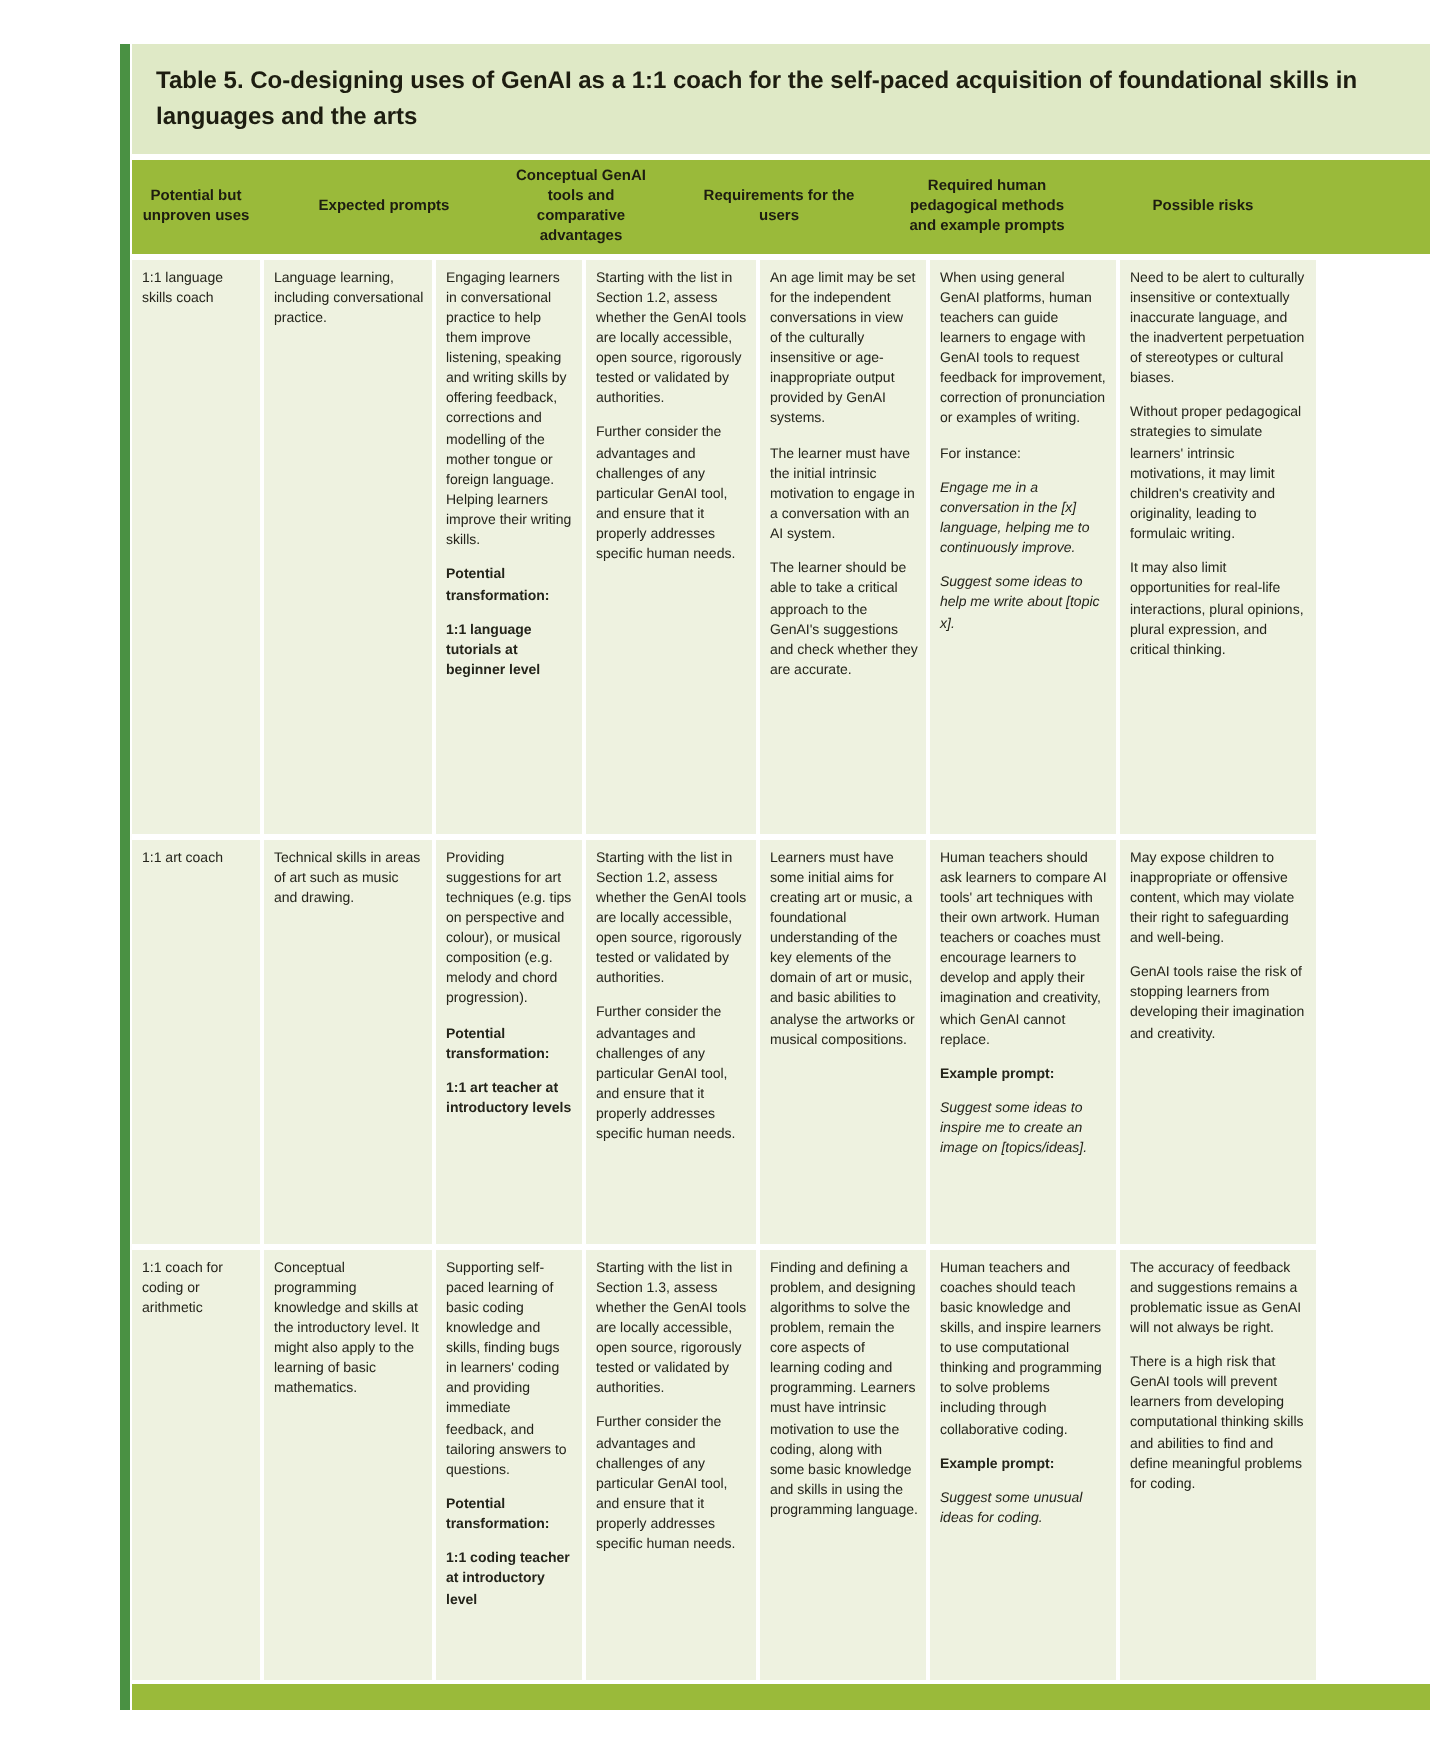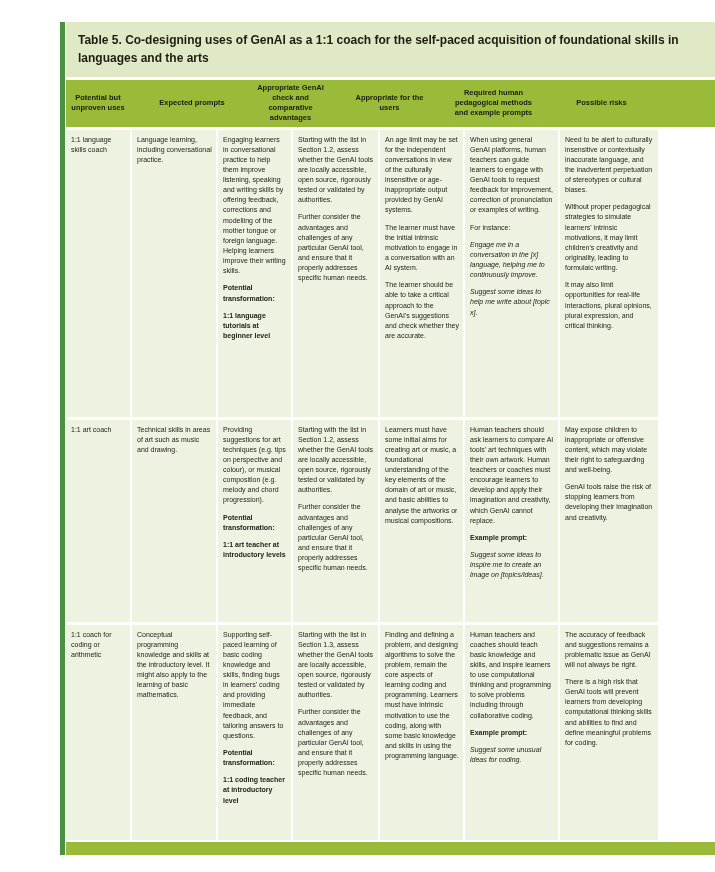--- a/index.html
+++ b/index.html
@@ -58,22 +58,22 @@
 <body>
 
 <div class="page">
   <div class="tablewrap">
     <div class="accent"></div>
     <div class="content">
       <div class="title">Table 5. Co-designing uses of GenAI as a 1:1 coach for the self-paced acquisition of foundational skills in languages and the arts</div>
       <div class="hrow">
         <div class="hcell">Potential but unproven uses</div>
         <div class="hcell">Expected prompts</div>
-        <div class="hcell">Appropriate GenAI check and comparative advantages</div>
-        <div class="hcell">Appropriate for the users</div>
+        <div class="hcell">Conceptual GenAI tools and comparative advantages</div>
+        <div class="hcell">Requirements for the users</div>
         <div class="hcell">Required human pedagogical methods and example prompts</div>
         <div class="hcell">Possible risks</div>
       </div>
       <div class="tbody">
           <div class="trow">
             <div class="tcell">
               <p class="p">1:1 language skills coach</p>
             </div>
             <div class="tcell">
               <p class="p">Language learning, including conversational practice.</p>

